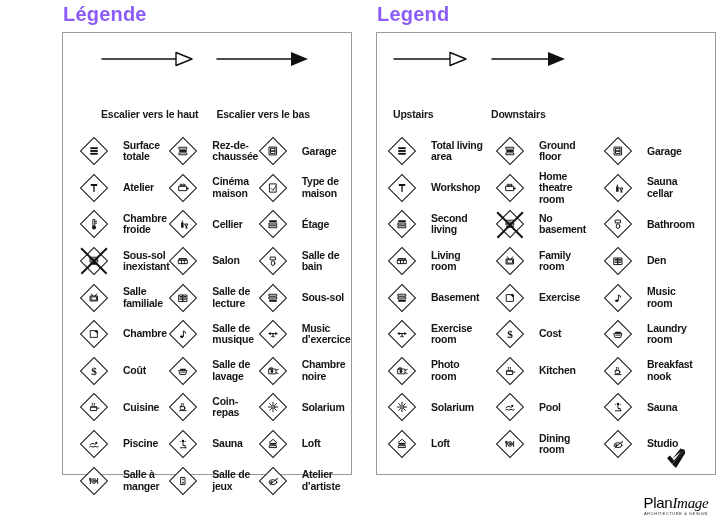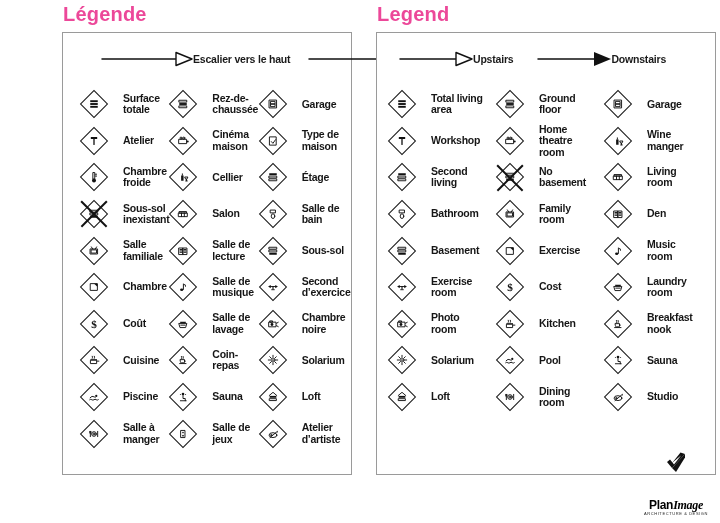--- a/index.html
+++ b/index.html
@@ -4,32 +4,32 @@
 <style>
   html,body{margin:0;padding:0;background:#fff;}
   .page{
     position:relative;width:720px;height:523px;background:#ffffff;overflow:hidden;
     font-family:"Liberation Sans","DejaVu Sans",sans-serif;color:#1a1a1a;
   }
   .panel-block{position:absolute;top:3px;}
   .panel-block.fr{left:62px;width:290px;}
   .panel-block.en{left:376px;width:340px;}
   .panel-title{
-    font-size:20px;font-weight:700;letter-spacing:.2px;color:#ec4899;
+    font-size:20px;font-weight:700;letter-spacing:.2px;color:#8b5cf6;
     margin:0 0 7px 1px;line-height:22px;
   }
   .panel-box{
     border:1.5px solid #9a9a9a;background:#fff;height:443px;box-sizing:border-box;
   }
   .panel-box.fr{padding:16px 4px 0 16px;}
   .panel-box.en{padding:16px 4px 0 10px;}
   .arrow-row{display:flex;align-items:flex-start;}
   .panel-box.fr .arrow-row{margin-left:22px;gap:18px;}
-  .panel-box.en .arrow-row{margin-left:12px;gap:24px;}
-  .arrow-item{display:flex;flex-direction:row;}
+  .panel-box.en .arrow-row{margin-left:6px;gap:24px;}
+  .arrow-item{display:flex;flex-direction:column;gap:31px;}
   .arrow-label{
     font-size:10.5px;font-weight:700;letter-spacing:-.2px;white-space:nowrap;margin-top:4px;
   }
   .legend-grid{
     display:grid;grid-template-columns:repeat(3,1fr);
     grid-auto-rows:36.6px;margin-top:13px;align-items:center;
   }
   .legend-item{display:flex;align-items:center;gap:14px;min-width:0;}
   .icon-wrap{position:relative;width:30px;height:30px;flex:0 0 30px;}
   .diamond{
@@ -44,21 +44,21 @@
   .icon-wrap.crossed::after{transform:rotate(-45deg);}
   .item-label{
     font-size:10.5px;font-weight:700;letter-spacing:-.25px;line-height:1.1;
     max-width:58px;color:#161616;
   }
   .panel-block.en .item-label{max-width:56px;}
   svg .o{fill:none;stroke:#111;stroke-width:1;}
   svg *{stroke-linecap:round;stroke-linejoin:round;}
   .logo{position:absolute;right:6px;bottom:7px;width:76px;text-align:center;line-height:1;}
   .logo-mark{margin:0 auto 1px auto;width:26px;height:23px;}
-  .logo-text{font-size:12px;font-weight:700;color:#000;white-space:nowrap;letter-spacing:-.3px;margin-top:25px;}
+  .logo-text{font-size:15px;font-weight:400;color:#000;white-space:nowrap;letter-spacing:-.3px;margin-top:25px;}
   .logo-text .plan{font-family:"Liberation Sans",sans-serif;}
   .logo-text .image{font-family:"Liberation Serif",serif;font-style:italic;}
   .logo-tagline{font-size:4px;letter-spacing:.6px;color:#222;margin-top:1.5px;white-space:nowrap;}
 </style>
 </head>
 <body>
 
 <div class="page">
 
   <section class="panel-block fr">
@@ -268,21 +268,21 @@
             <div class="icon-wrap">
               <span class="diamond"></span>
               <svg class="glyph" width="15" height="15" viewBox="0 0 16 16">
                 <path d="M4.6 7.5 H11.4" class="o"></path>
                 <polygon points="5.6,5.8 2.8,7.5 5.6,9.2" fill="#111"></polygon>
                 <polygon points="10.4,5.8 13.2,7.5 10.4,9.2" fill="#111"></polygon>
                 <rect x="7.4" y="7" width="1.2" height="3.4" fill="#111"></rect>
                 <rect x="6.2" y="10.4" width="3.6" height="1" fill="#111"></rect>
               </svg>
             </div>
-            <div class="item-label">Second d’exercice</div>
+            <div class="item-label">Music d’exercice</div>
           </div>
           <div class="legend-item">
             <div class="icon-wrap">
               <span class="diamond"></span>
               <svg class="glyph" width="15" height="15" viewBox="0 0 16 16">
                 <text x="8" y="12" text-anchor="middle" font-size="12" font-weight="bold" font-family="Liberation Serif,serif" fill="#111">$</text>
               </svg>
             </div>
             <div class="item-label">Coût</div>
           </div>
@@ -495,21 +495,21 @@
           </div>
           <div class="legend-item">
             <div class="icon-wrap">
               <span class="diamond"></span>
               <svg class="glyph" width="15" height="15" viewBox="0 0 16 16">
                 <rect x="6" y="6.4" width="2.6" height="5.6" fill="#111"></rect>
                 <rect x="6.8" y="4.2" width="1" height="2.4" fill="#111"></rect>
                 <path d="M10.2 8 h3 l-1.1 2.4 h-.8 z M11.7 10.4 v1.6 M10.8 12.2 h1.8" class="o" stroke-width=".9"></path>
               </svg>
             </div>
-            <div class="item-label">Wine manger</div>
+            <div class="item-label">Sauna cellar</div>
           </div>
           <div class="legend-item">
             <div class="icon-wrap">
               <span class="diamond"></span>
               <svg class="glyph" width="15" height="15" viewBox="0 0 16 16">
                 <rect x="4" y="4" width="8" height="2" fill="#111"></rect>
                 <rect x="4" y="7" width="8" height="2" class="o"></rect>
                 <rect x="4" y="10" width="8" height="2" class="o"></rect>
               </svg>
             </div>
@@ -523,36 +523,36 @@
                 <rect x="4" y="7" width="8" height="2" class="o"></rect>
                 <rect x="4" y="10" width="8" height="2" fill="#111"></rect>
               </svg>
             </div>
             <div class="item-label">No basement</div>
           </div>
           <div class="legend-item">
             <div class="icon-wrap">
               <span class="diamond"></span>
               <svg class="glyph" width="15" height="15" viewBox="0 0 16 16">
+                <rect x="5.4" y="3.8" width="5.2" height="3" class="o"></rect>
+                <ellipse cx="8" cy="10.3" rx="1.9" ry="2.5" class="o"></ellipse>
+              </svg>
+            </div>
+            <div class="item-label">Bathroom</div>
+          </div>
+          <div class="legend-item">
+            <div class="icon-wrap">
+              <span class="diamond"></span>
+              <svg class="glyph" width="15" height="15" viewBox="0 0 16 16">
                 <rect x="4.2" y="5.4" width="7.6" height="1.6" class="o"></rect>
                 <rect x="3.4" y="7" width="9.2" height="3.8" class="o"></rect>
                 <path d="M6.4 7 v3.8 M9.4 7 v3.8" class="o" stroke-width=".8"></path>
               </svg>
             </div>
             <div class="item-label">Living room</div>
-          </div>
-          <div class="legend-item">
-            <div class="icon-wrap">
-              <span class="diamond"></span>
-              <svg class="glyph" width="15" height="15" viewBox="0 0 16 16">
-                <rect x="5.4" y="3.8" width="5.2" height="3" class="o"></rect>
-                <ellipse cx="8" cy="10.3" rx="1.9" ry="2.5" class="o"></ellipse>
-              </svg>
-            </div>
-            <div class="item-label">Bathroom</div>
           </div>
           <div class="legend-item">
             <div class="icon-wrap">
               <span class="diamond"></span>
               <svg class="glyph" width="15" height="15" viewBox="0 0 16 16">
                 <rect x="4.2" y="5.8" width="7.6" height="5.4" class="o"></rect>
                 <rect x="5.3" y="6.8" width="5.4" height="3.4" class="o" stroke-width=".7"></rect>
                 <path d="M6.6 5.8 L5.2 3.6 M9.4 5.8 L10.8 3.6" class="o" stroke-width=".9"></path>
               </svg>
             </div>

